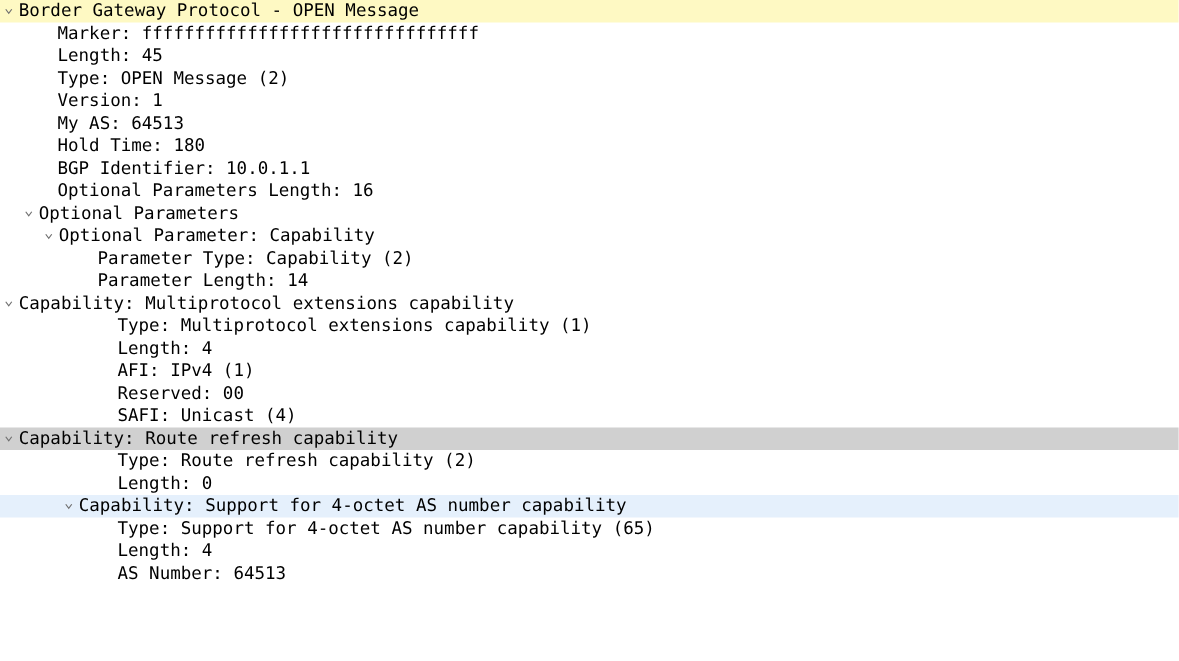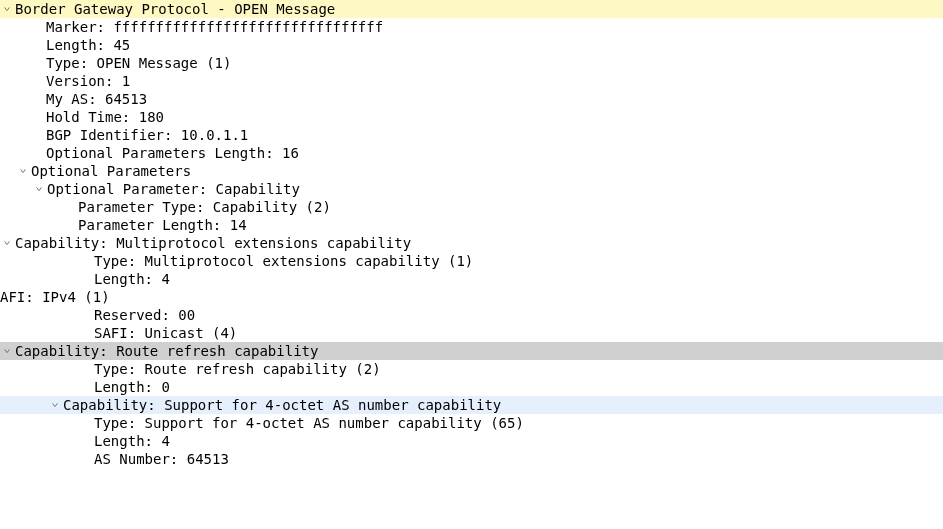--- a/index.html
+++ b/index.html
@@ -48,40 +48,40 @@
 </style>
 </head>
 <body>
 
 <div id="tree">
     <div class="row header-row" style="padding-left: 0px;"><span class="chev"><svg viewBox="0 0 10 10">
           <polyline points="2,3 5,7 8,3" fill="none" stroke="#707070" stroke-width="1.2"></polyline>
         </svg></span><span class="txt">Border Gateway Protocol - OPEN Message</span></div>
     <div class="row" style="padding-left: 46px;"><span class="txt">Marker: ffffffffffffffffffffffffffffffff</span></div>
     <div class="row" style="padding-left: 46px;"><span class="txt">Length: 45</span></div>
-    <div class="row" style="padding-left: 46px;"><span class="txt">Type: OPEN Message (1)</span></div>
+    <div class="row" style="padding-left: 46px;"><span class="txt">Type: OPEN Message (2)</span></div>
     <div class="row" style="padding-left: 46px;"><span class="txt">Version: 1</span></div>
     <div class="row" style="padding-left: 46px;"><span class="txt">My AS: 64513</span></div>
     <div class="row" style="padding-left: 46px;"><span class="txt">Hold Time: 180</span></div>
     <div class="row" style="padding-left: 46px;"><span class="txt">BGP Identifier: 10.0.1.1</span></div>
     <div class="row" style="padding-left: 46px;"><span class="txt">Optional Parameters Length: 16</span></div>
     <div class="row" style="padding-left: 16px;"><span class="chev"><svg viewBox="0 0 10 10">
           <polyline points="2,3 5,7 8,3" fill="none" stroke="#707070" stroke-width="1.2"></polyline>
         </svg></span><span class="txt">Optional Parameters</span></div>
     <div class="row" style="padding-left: 32px;"><span class="chev"><svg viewBox="0 0 10 10">
           <polyline points="2,3 5,7 8,3" fill="none" stroke="#707070" stroke-width="1.2"></polyline>
         </svg></span><span class="txt">Optional Parameter: Capability</span></div>
     <div class="row" style="padding-left: 78px;"><span class="txt">Parameter Type: Capability (2)</span></div>
     <div class="row" style="padding-left: 78px;"><span class="txt">Parameter Length: 14</span></div>
     <div class="row" style=""><span class="chev"><svg viewBox="0 0 10 10">
           <polyline points="2,3 5,7 8,3" fill="none" stroke="#707070" stroke-width="1.2"></polyline>
         </svg></span><span class="txt">Capability: Multiprotocol extensions capability</span></div>
     <div class="row" style="padding-left: 94px;"><span class="txt">Type: Multiprotocol extensions capability (1)</span></div>
     <div class="row" style="padding-left: 94px;"><span class="txt">Length: 4</span></div>
-    <div class="row" style=""><span class="txt">AFI: IPv4 (1)</span></div>
+    <div class="row" style="padding-left: 94px;"><span class="txt">AFI: IPv4 (1)</span></div>
     <div class="row" style="padding-left: 94px;"><span class="txt">Reserved: 00</span></div>
     <div class="row" style="padding-left: 94px;"><span class="txt">SAFI: Unicast (4)</span></div>
     <div class="row sel-grey" style=""><span class="chev"><svg viewBox="0 0 10 10">
           <polyline points="2,3 5,7 8,3" fill="none" stroke="#707070" stroke-width="1.2"></polyline>
         </svg></span><span class="txt">Capability: Route refresh capability</span></div>
     <div class="row" style="padding-left: 94px;"><span class="txt">Type: Route refresh capability (2)</span></div>
     <div class="row" style="padding-left: 94px;"><span class="txt">Length: 0</span></div>
     <div class="row sel-blue" style="padding-left: 48px;"><span class="chev"><svg viewBox="0 0 10 10">
           <polyline points="2,3 5,7 8,3" fill="none" stroke="#707070" stroke-width="1.2"></polyline>
         </svg></span><span class="txt">Capability: Support for 4-octet AS number capability</span></div>

